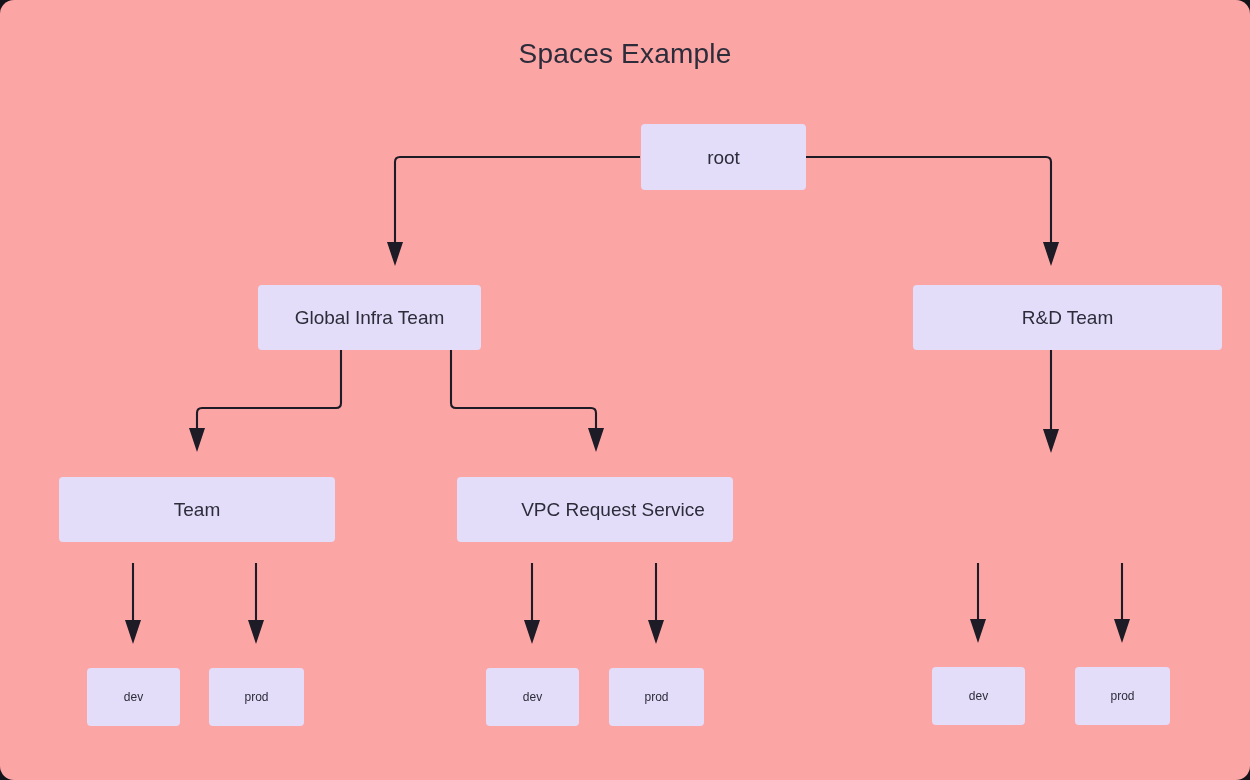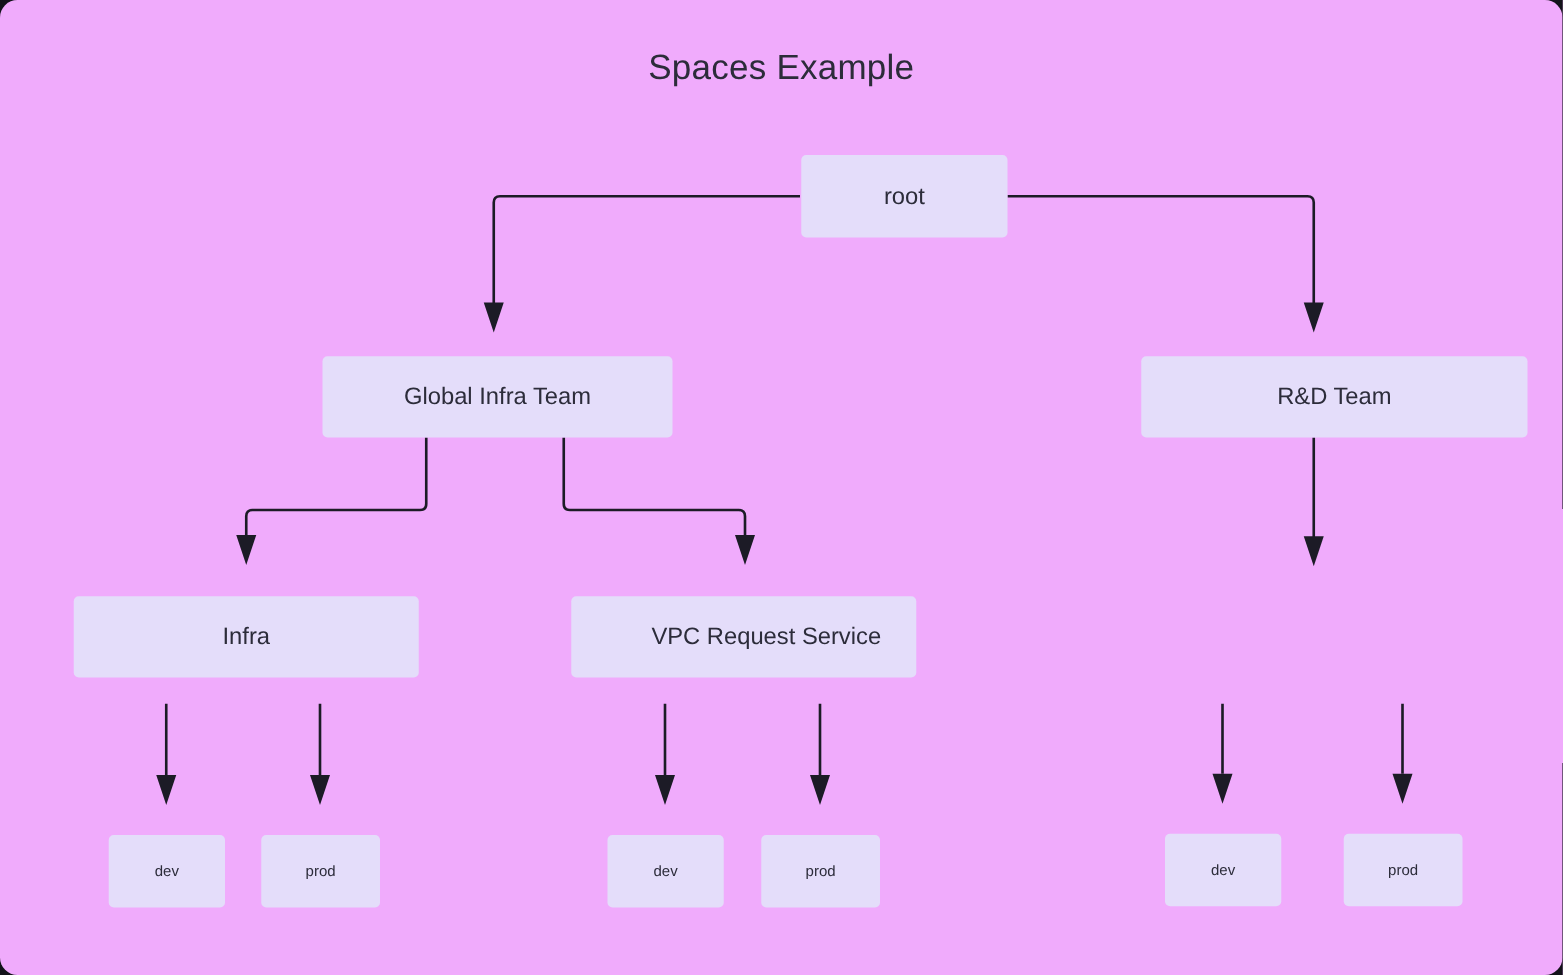--- a/index.html
+++ b/index.html
@@ -10,21 +10,21 @@
   body {
     width: 1250px;
     height: 780px;
     overflow: hidden;
     font-family: "Liberation Sans", sans-serif;
   }
   #canvas {
     position: relative;
     width: 1250px;
     height: 780px;
-    background: #f0abfc;
+    background: #fca5a5;
     border-radius: 14px;
     overflow: hidden;
   }
   #title {
     position: absolute;
     left: 0;
     top: 38px;
     width: 1250px;
     text-align: center;
     font-size: 28px;
@@ -99,30 +99,30 @@
     <line x1="978" y1="563" x2="978" y2="619"></line>
     <polygon points="978,643 970,619 986,619" fill="#1c1b26"></polygon>
     <line x1="1122" y1="563" x2="1122" y2="619"></line>
     <polygon points="1122,643 1114,619 1130,619" fill="#1c1b26"></polygon>
   </svg>
 
   <div class="node title-node" style="left:641px; top:124px; width:165px; height:66px;">
     <span>root</span>
   </div>
 
-  <div class="node title-node" style="left:258px; top:285px; width:280px; height:65px;">
+  <div class="node title-node" style="left:258px; top:285px; width:223px; height:65px;">
     <span>Global Infra Team</span>
   </div>
 
   <div class="node title-node" style="left:913px; top:285px; width:309px; height:65px;">
     <span>R&amp;D Team</span>
   </div>
 
   <div class="node title-node" style="left:59px; top:477px; width:276px; height:65px;">
-    <span>Infra</span>
+    <span>Team</span>
   </div>
 
   <div class="node title-node" style="left:457px; top:477px; width:276px; height:65px;padding-left:36px;">
     <span>VPC Request Service</span>
   </div>
 
 
   <div class="node leaf" style="left:87px; top:668px; width:93px; height:58px;">
     <span>dev</span>
   </div>

